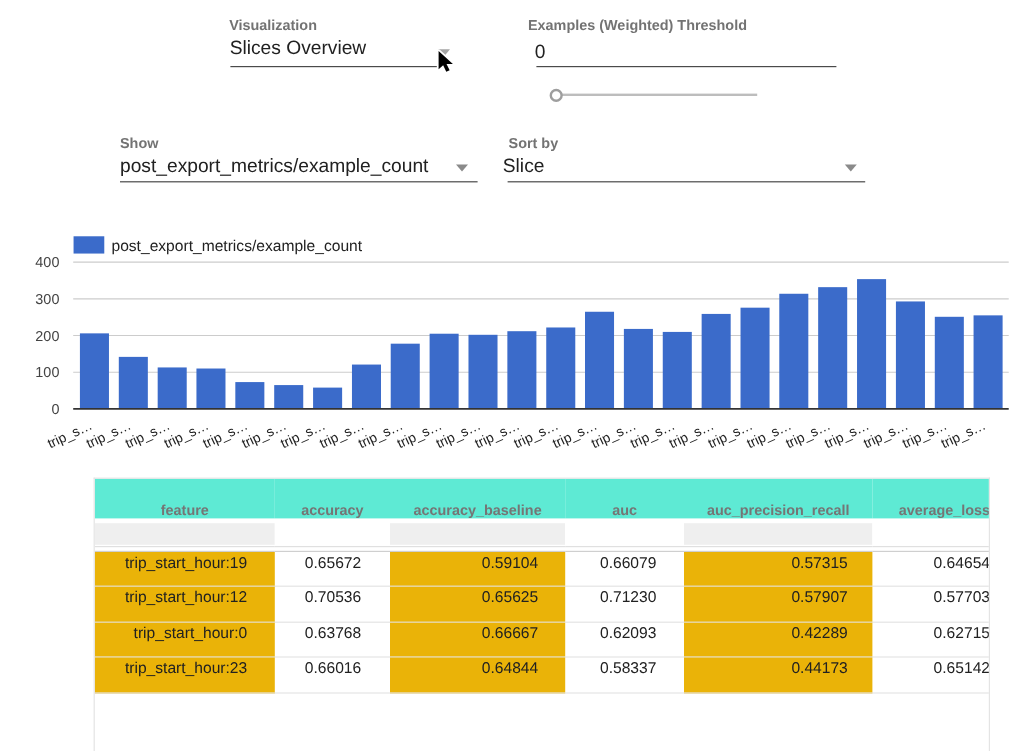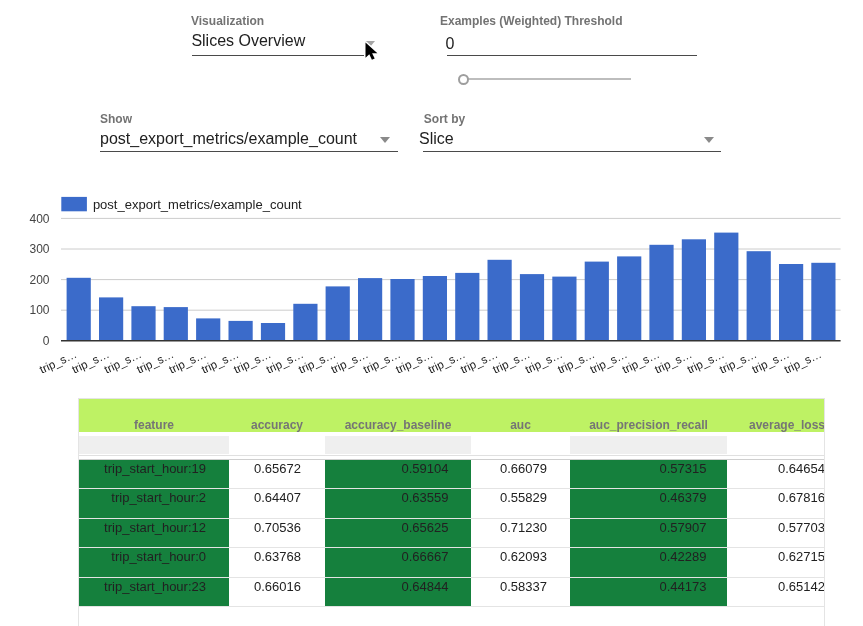--- a/index.html
+++ b/index.html
@@ -6,33 +6,33 @@
 body{width:863px;height:626px;overflow:hidden;position:relative;
   font-family:"Liberation Sans",sans-serif;}
 .abs{position:absolute;}
 .lbl{font-size:12px;color:#737373;font-weight:bold;}
 .val{font-size:16px;color:#212121;}
 .uline{height:1px;background:#4a4a4a;}
 .tri{width:0;height:0;border-left:5.2px solid transparent;border-right:5.2px solid transparent;border-top:6.1px solid #8a8a8a;}
 
 table.tbl{width:767px;border-collapse:separate;border-spacing:0;table-layout:fixed;font-family:"Liberation Sans",sans-serif;}
 table.tbl td,table.tbl th{margin:0;padding:0;overflow:hidden;}
-th.h{height:33px;font-size:12px;font-weight:bold;color:#757575;text-align:center;vertical-align:bottom;padding-bottom:2px;background:#bef264;}
+th.h{height:33px;font-size:12px;font-weight:bold;color:#757575;text-align:center;vertical-align:bottom;padding-bottom:2px;background:#5eead4;}
 tr.frow td{height:23px;border-bottom:1px solid #e0e0e0;}
 tr.frow td .box{height:18px;margin-top:2px;}
 tr.frow td.g .box{background:#efefef;}
 tr.sp td{height:3px;border-bottom:1px solid #cfcfcf;}
 tr.d td{height:29.4px;box-sizing:border-box;font-size:13px;color:#212121;text-align:right;border-bottom:1px solid #e4e4e4;vertical-align:top;padding-top:1px;line-height:15px;}
 tr.d td:nth-child(1){padding-right:23px;}
 tr.d td:nth-child(2){padding-right:24px;}
 tr.d td:nth-child(3){padding-right:22.5px;}
 tr.d td:nth-child(4){padding-right:23px;}
 tr.d td:nth-child(5){padding-right:20.5px;}
 tr.d td:nth-child(6){padding-right:22px;}
-tr.d td.g{background:#15803d;}
+tr.d td.g{background:#eab308;}
 </style>
 </head>
 <body>
 
 <div class="abs lbl" style="left:191px;top:14px;">Visualization</div>
 <div class="abs val" style="left:191.4px;top:32.3px;">Slices Overview</div>
 <div class="abs tri" style="left:365px;top:41px;border-top-color:#a5a5a5;"></div>
 <div class="abs uline" style="left:191.5px;top:55px;width:177px;"></div>
 
 <div class="abs lbl" style="left:440px;top:14px;">Examples (Weighted) Threshold</div>
@@ -184,28 +184,20 @@
         </tr>
   <tr class="d">
           <td class="g">trip_start_hour:19</td>
           <td>0.65672</td>
           <td class="g">0.59104</td>
           <td>0.66079</td>
           <td class="g">0.57315</td>
           <td>0.64654</td>
         </tr>
   <tr class="d">
-          <td class="g">trip_start_hour:2</td>
-          <td>0.64407</td>
-          <td class="g">0.63559</td>
-          <td>0.55829</td>
-          <td class="g">0.46379</td>
-          <td>0.67816</td>
-        </tr>
-  <tr class="d">
           <td class="g">trip_start_hour:12</td>
           <td>0.70536</td>
           <td class="g">0.65625</td>
           <td>0.71230</td>
           <td class="g">0.57907</td>
           <td>0.57703</td>
         </tr>
   <tr class="d">
           <td class="g">trip_start_hour:0</td>
           <td>0.63768</td>

